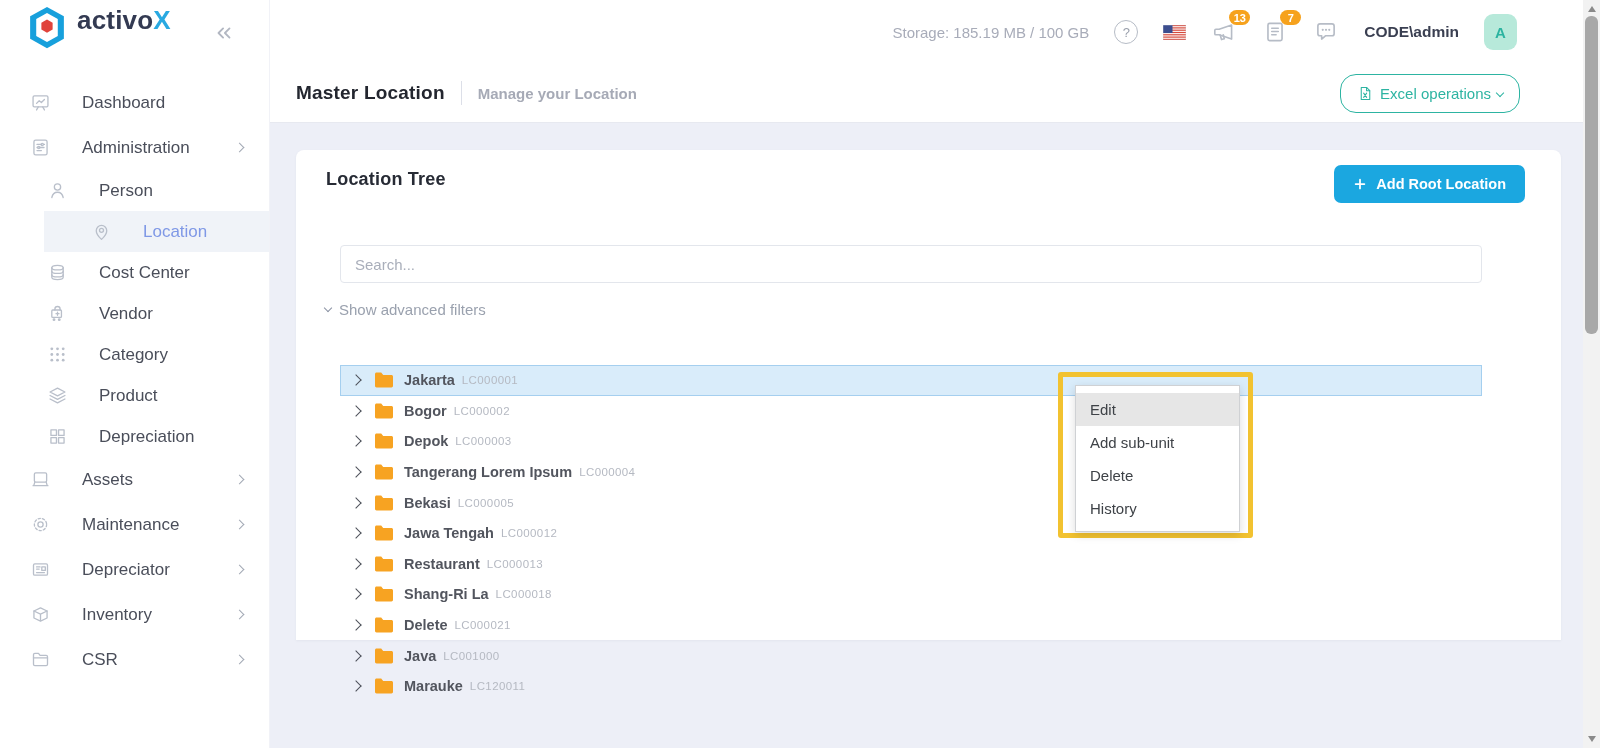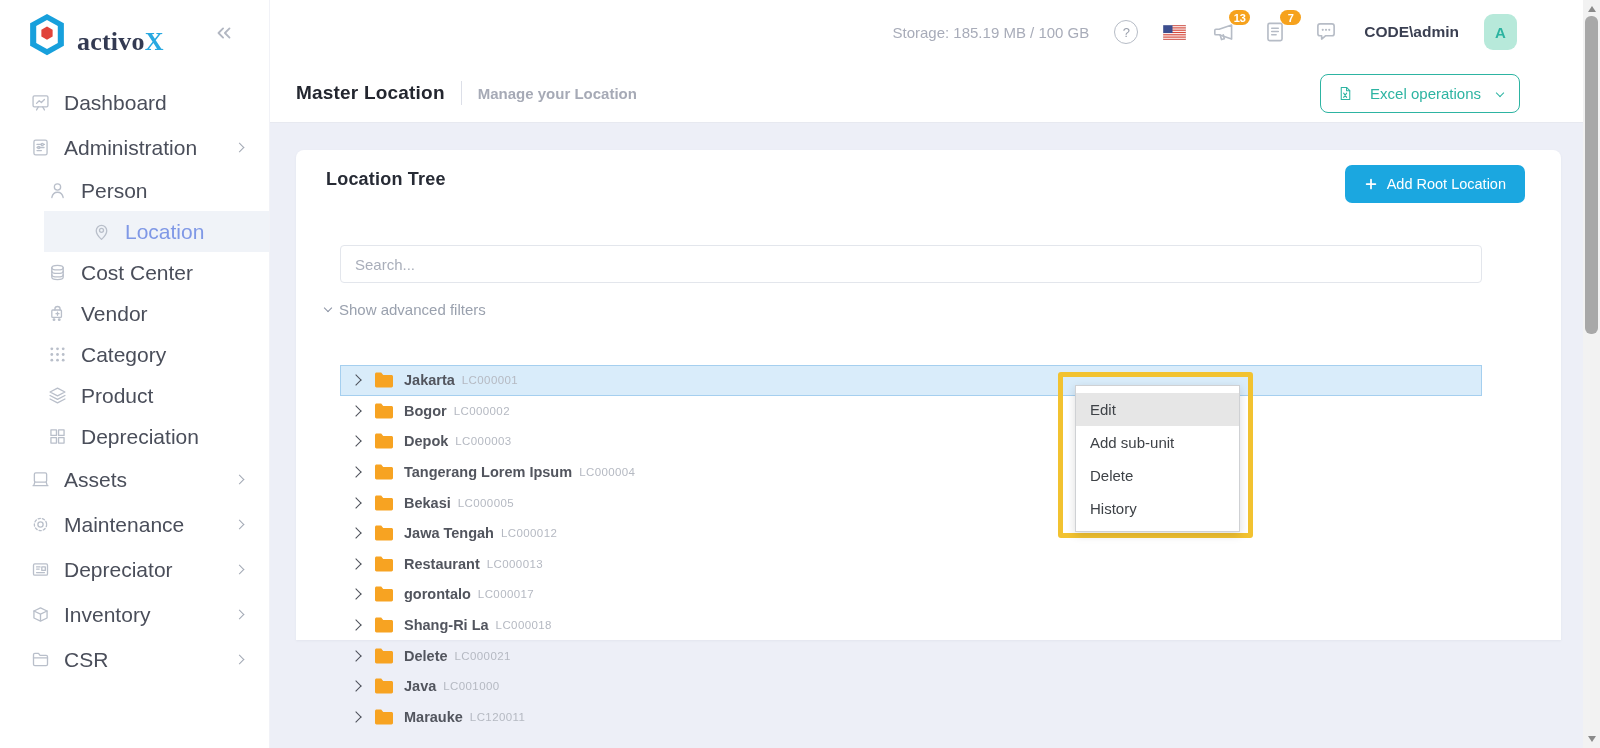--- a/index.html
+++ b/index.html
@@ -1,27 +1,27 @@
 <!DOCTYPE html>
 <html style="--accent_blue: #1ba7e0; --accent_teal: #2db4a2; --folder_orange: #f7a322; --badge_orange: #f6a21d; --highlight_yellow: #f2c230; --selected_row_bg: #d9ecfa; --selected_row_border: #a5cfef; --sidebar_active: #4d7ce4; --sidebar_active_light: #7f98e6; --avatar_bg: #b7e9da; --avatar_text: #2bb3a0;"><head>
 <meta charset="utf-8">
 <style>
   * { margin:0; padding:0; box-sizing:border-box; }
   html,body { width:1600px; height:748px; overflow:hidden; background:#fff; }
   #app { position:relative; width:1600px; height:748px; font-family:"Liberation Sans",sans-serif; background:#fff; overflow:hidden; }
 
   
   .sidebar { position:absolute; left:0; top:0; width:270px; height:748px; background:#fff; z-index:6; border-right:1px solid #f1f2f7; }
-  .brand { position:absolute; left:26px; top:12px; display:flex; align-items:flex-end;font-family:Liberation Serif, serif; }
+  .brand { position:absolute; left:26px; top:5px; display:flex; align-items:flex-start; }
   .brand-logo { width:42px; height:45px; }
   .brand-text { font-size:26px; font-weight:700; color:#333a52; margin-left:9px; letter-spacing:.2px; }
   .brand-text .x { color:#29a9e1; }
   .collapse-btn { position:absolute; right:34px; top:22px; width:22px; height:22px; color:#b2b7c2; cursor:pointer; }
   .nav { position:absolute; left:0; top:80px; right:0; }
-  .nav-item { display:flex; align-items:center; height:45px; padding:0 26px 0 30px; font-size:21px; color:#4a4e5a; cursor:pointer; }
+  .nav-item { display:flex; align-items:center; height:45px; padding:0 26px 0 30px; font-size:17px; color:#4a4e5a; cursor:pointer;gap:18px; }
   .nav-item.indent { height:41px; padding-left:47px; }
   .nav-item.hl { background:#f0f3f8; }
   .nav-item.active { color:var(--sidebar_active,#4d7ce4); }
   .nav-item.active.light { color:var(--sidebar_active_light,#7f98e6);margin-left:44px; }
   .nav-item .ico { width:21px; height:21px; margin-right:13px; color:#b9bfca; flex:none; }
   .nav-item .ico svg { width:100%; height:100%; }
   .nav-item .lbl { flex:1; }
   .chev { display:inline-block; width:7px; height:7px; border-right:1.6px solid currentColor; border-bottom:1.6px solid currentColor; }
   .chev-right { transform:rotate(-45deg); }
   .chev-down { transform:rotate(45deg); margin-top:-3px; }
@@ -37,30 +37,30 @@
   .flag { width:23px; height:15px; cursor:pointer; flex:none; }
   .badge { position:absolute; top:-9px; right:-13px; min-width:21px; height:15px; padding:0 4px; border-radius:11px; background:var(--badge_orange,#f6a21d); color:#fff; font-size:11px; font-weight:700; display:flex; align-items:center; justify-content:center; }
   .user-name { font-size:15.5px; font-weight:700; color:#3a3f51; cursor:pointer; }
   .avatar { width:33px; height:36px; border-radius:9px; background:var(--avatar_bg,#b7e9da); color:var(--avatar_text,#2bb3a0); font-size:15px; font-weight:700; display:flex; align-items:center; justify-content:center; cursor:pointer; }
 
   
   .titlebar { position:absolute; left:270px; top:64px; width:1313px; height:59px; background:#fff; border-bottom:1px solid #e7e9f0; display:flex; align-items:center; padding-left:26px; z-index:4; }
   .page-title { font-size:19px; font-weight:700; color:#23262f; letter-spacing:.2px; }
   .tsep { width:1px; height:24px; background:#dcdfe8; margin:0 16px; }
   .page-sub { font-size:15px; color:#a6aab6;font-weight:bold; }
-  .excel-btn { position:absolute; right:63px; top:10px; height:39px; display:flex; align-items:center; gap:16px; padding:0 16px; background:#fff; border:1px solid var(--accent_teal,#2db4a2); border-radius:8px; color:var(--accent_teal,#2db4a2); font-size:15px; cursor:pointer; }
+  .excel-btn { position:absolute; right:63px; top:10px; height:39px; display:flex; align-items:center; gap:6px; padding:0 16px; background:#fff; border:1px solid var(--accent_teal,#2db4a2); border-radius:16px; color:var(--accent_teal,#2db4a2); font-size:15px; cursor:pointer; }
   .excel-btn .ex-ico { width:17px; height:19px; }
   .excel-btn .ex-ico svg { width:100%; height:100%; }
   .excel-btn .chev { width:6px; height:6px; margin-top:-2px; }
 
   
   .content { position:absolute; left:270px; top:123px; width:1313px; height:625px; background:#edeff7; z-index:1; }
   .card { position:absolute; left:26px; top:27px; width:1265px; height:490px; background:#fff; border-radius:8px 8px 0 0; box-shadow:0 1px 3px rgba(40,50,80,.05); }
   .card-heading { position:absolute; left:30px; top:19px; font-size:18px; font-weight:700; color:#272b35; letter-spacing:.2px; }
-  .add-btn { position:absolute; right:36px; top:15px; height:38px; display:flex; align-items:center; gap:9px; padding:0 19px; background:var(--accent_blue,#1ba7e0); border:none; border-radius:7px; color:#fff; font-size:14.5px; font-weight:400; cursor:pointer; font-family:inherit; }
+  .add-btn { position:absolute; right:36px; top:15px; height:38px; display:flex; align-items:center; gap:9px; padding:0 19px; background:var(--accent_blue,#1ba7e0); border:none; border-radius:7px; color:#fff; font-size:14.5px; font-weight:700; cursor:pointer; font-family:inherit; }
   .add-btn .plus { width:14px; height:14px; }
   .add-btn .plus svg { width:100%; height:100%; }
   .search-input { position:absolute; left:44px; top:95px; width:1142px; height:38px; border:1px solid #e3e6ec; border-radius:4px; padding:0 14px; font-size:15px; color:#4a4e5a; font-family:inherit; outline:none; }
   .search-input::placeholder { color:#a9aeba; }
   .filters-toggle { position:absolute; left:29px; top:151px; display:flex; align-items:center; gap:8px; font-size:15px; color:#9aa1ae; cursor:pointer; }
   .filters-toggle .chev { width:6px; height:6px; color:#8a92a3; margin-top:-3px; }
 
   
   .tree { position:absolute; left:44px; top:215px; width:1142px; }
   .t-row { height:30.6px; display:flex; align-items:center; padding-left:12px; cursor:pointer; }
@@ -403,30 +403,20 @@
             <span class="chev chev-right t-chev"></span>
             <span class="t-folder">
               <svg viewBox="0 0 20 16">
                 <path fill="currentColor" d="M1 2.2C1 1.3 1.7.6 2.6.6h4.6l2 2.4h8.2c.9 0 1.6.7 1.6 1.6v9.2c0 .9-.7 1.6-1.6 1.6H2.6c-.9 0-1.6-.7-1.6-1.6z"></path>
               </svg>
             </span>
             <span class="t-name">Restaurant</span>
             <span class="t-code">LC000013</span>
           </div>
 
-          <div class="t-row">
-            <span class="chev chev-right t-chev"></span>
-            <span class="t-folder">
-              <svg viewBox="0 0 20 16">
-                <path fill="currentColor" d="M1 2.2C1 1.3 1.7.6 2.6.6h4.6l2 2.4h8.2c.9 0 1.6.7 1.6 1.6v9.2c0 .9-.7 1.6-1.6 1.6H2.6c-.9 0-1.6-.7-1.6-1.6z"></path>
-              </svg>
-            </span>
-            <span class="t-name">gorontalo</span>
-            <span class="t-code">LC000017</span>
-          </div>
 
           <div class="t-row">
             <span class="chev chev-right t-chev"></span>
             <span class="t-folder">
               <svg viewBox="0 0 20 16">
                 <path fill="currentColor" d="M1 2.2C1 1.3 1.7.6 2.6.6h4.6l2 2.4h8.2c.9 0 1.6.7 1.6 1.6v9.2c0 .9-.7 1.6-1.6 1.6H2.6c-.9 0-1.6-.7-1.6-1.6z"></path>
               </svg>
             </span>
             <span class="t-name">Shang-Ri La</span>
             <span class="t-code">LC000018</span>

